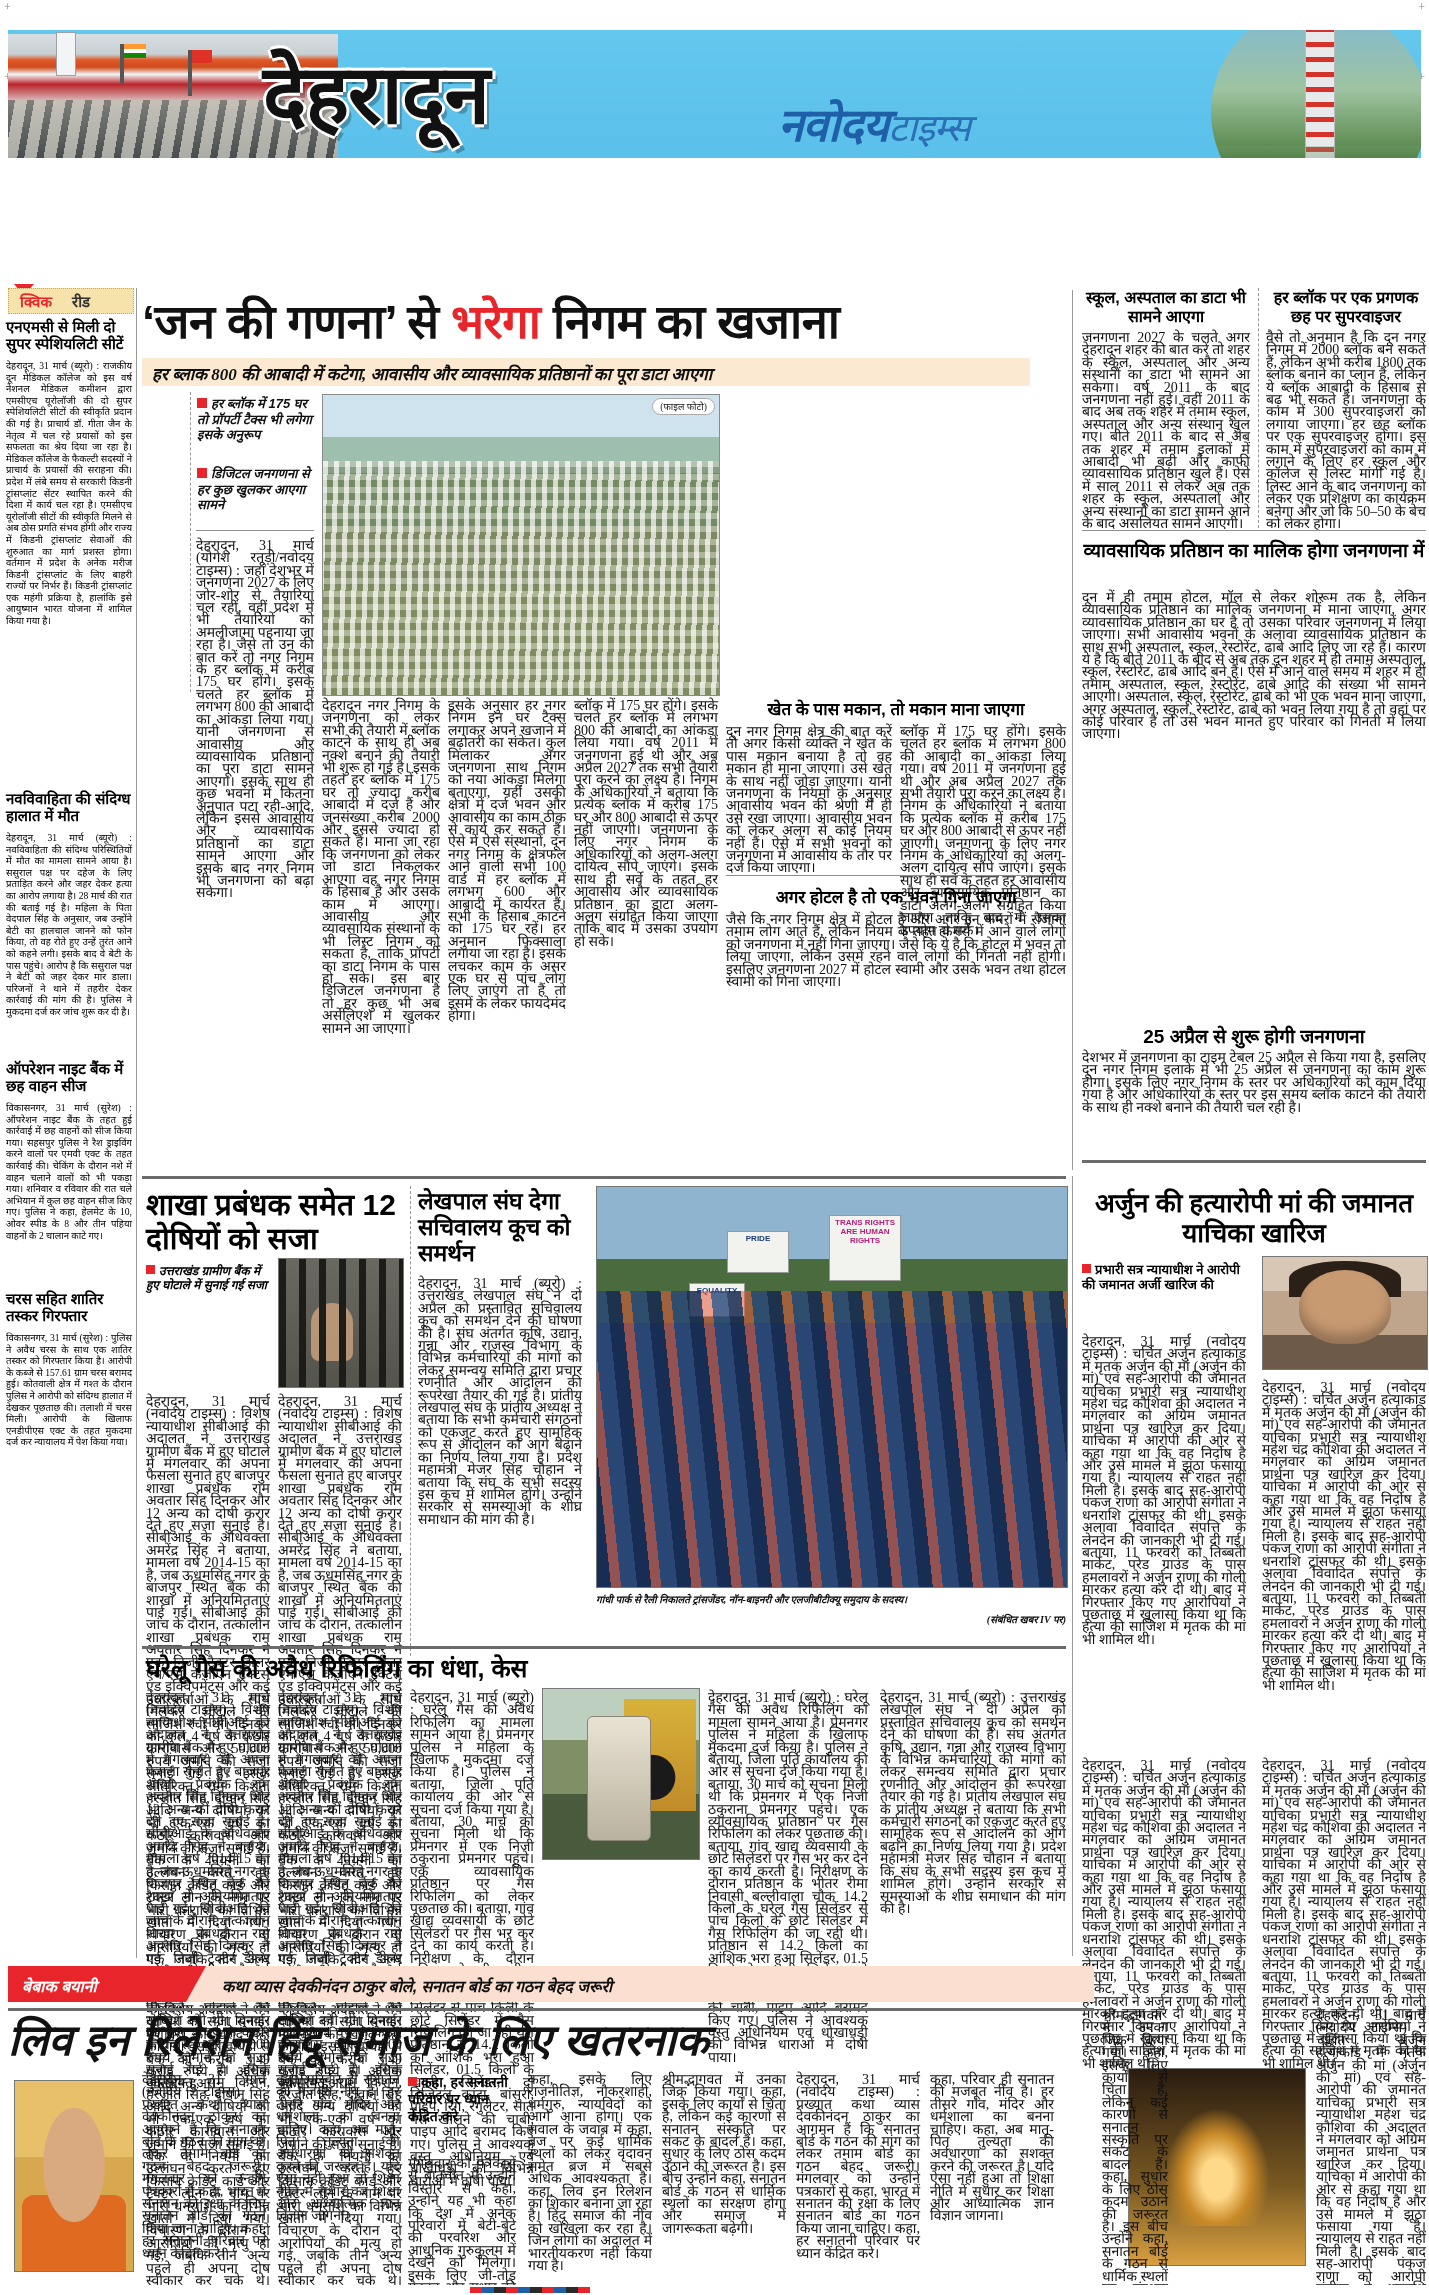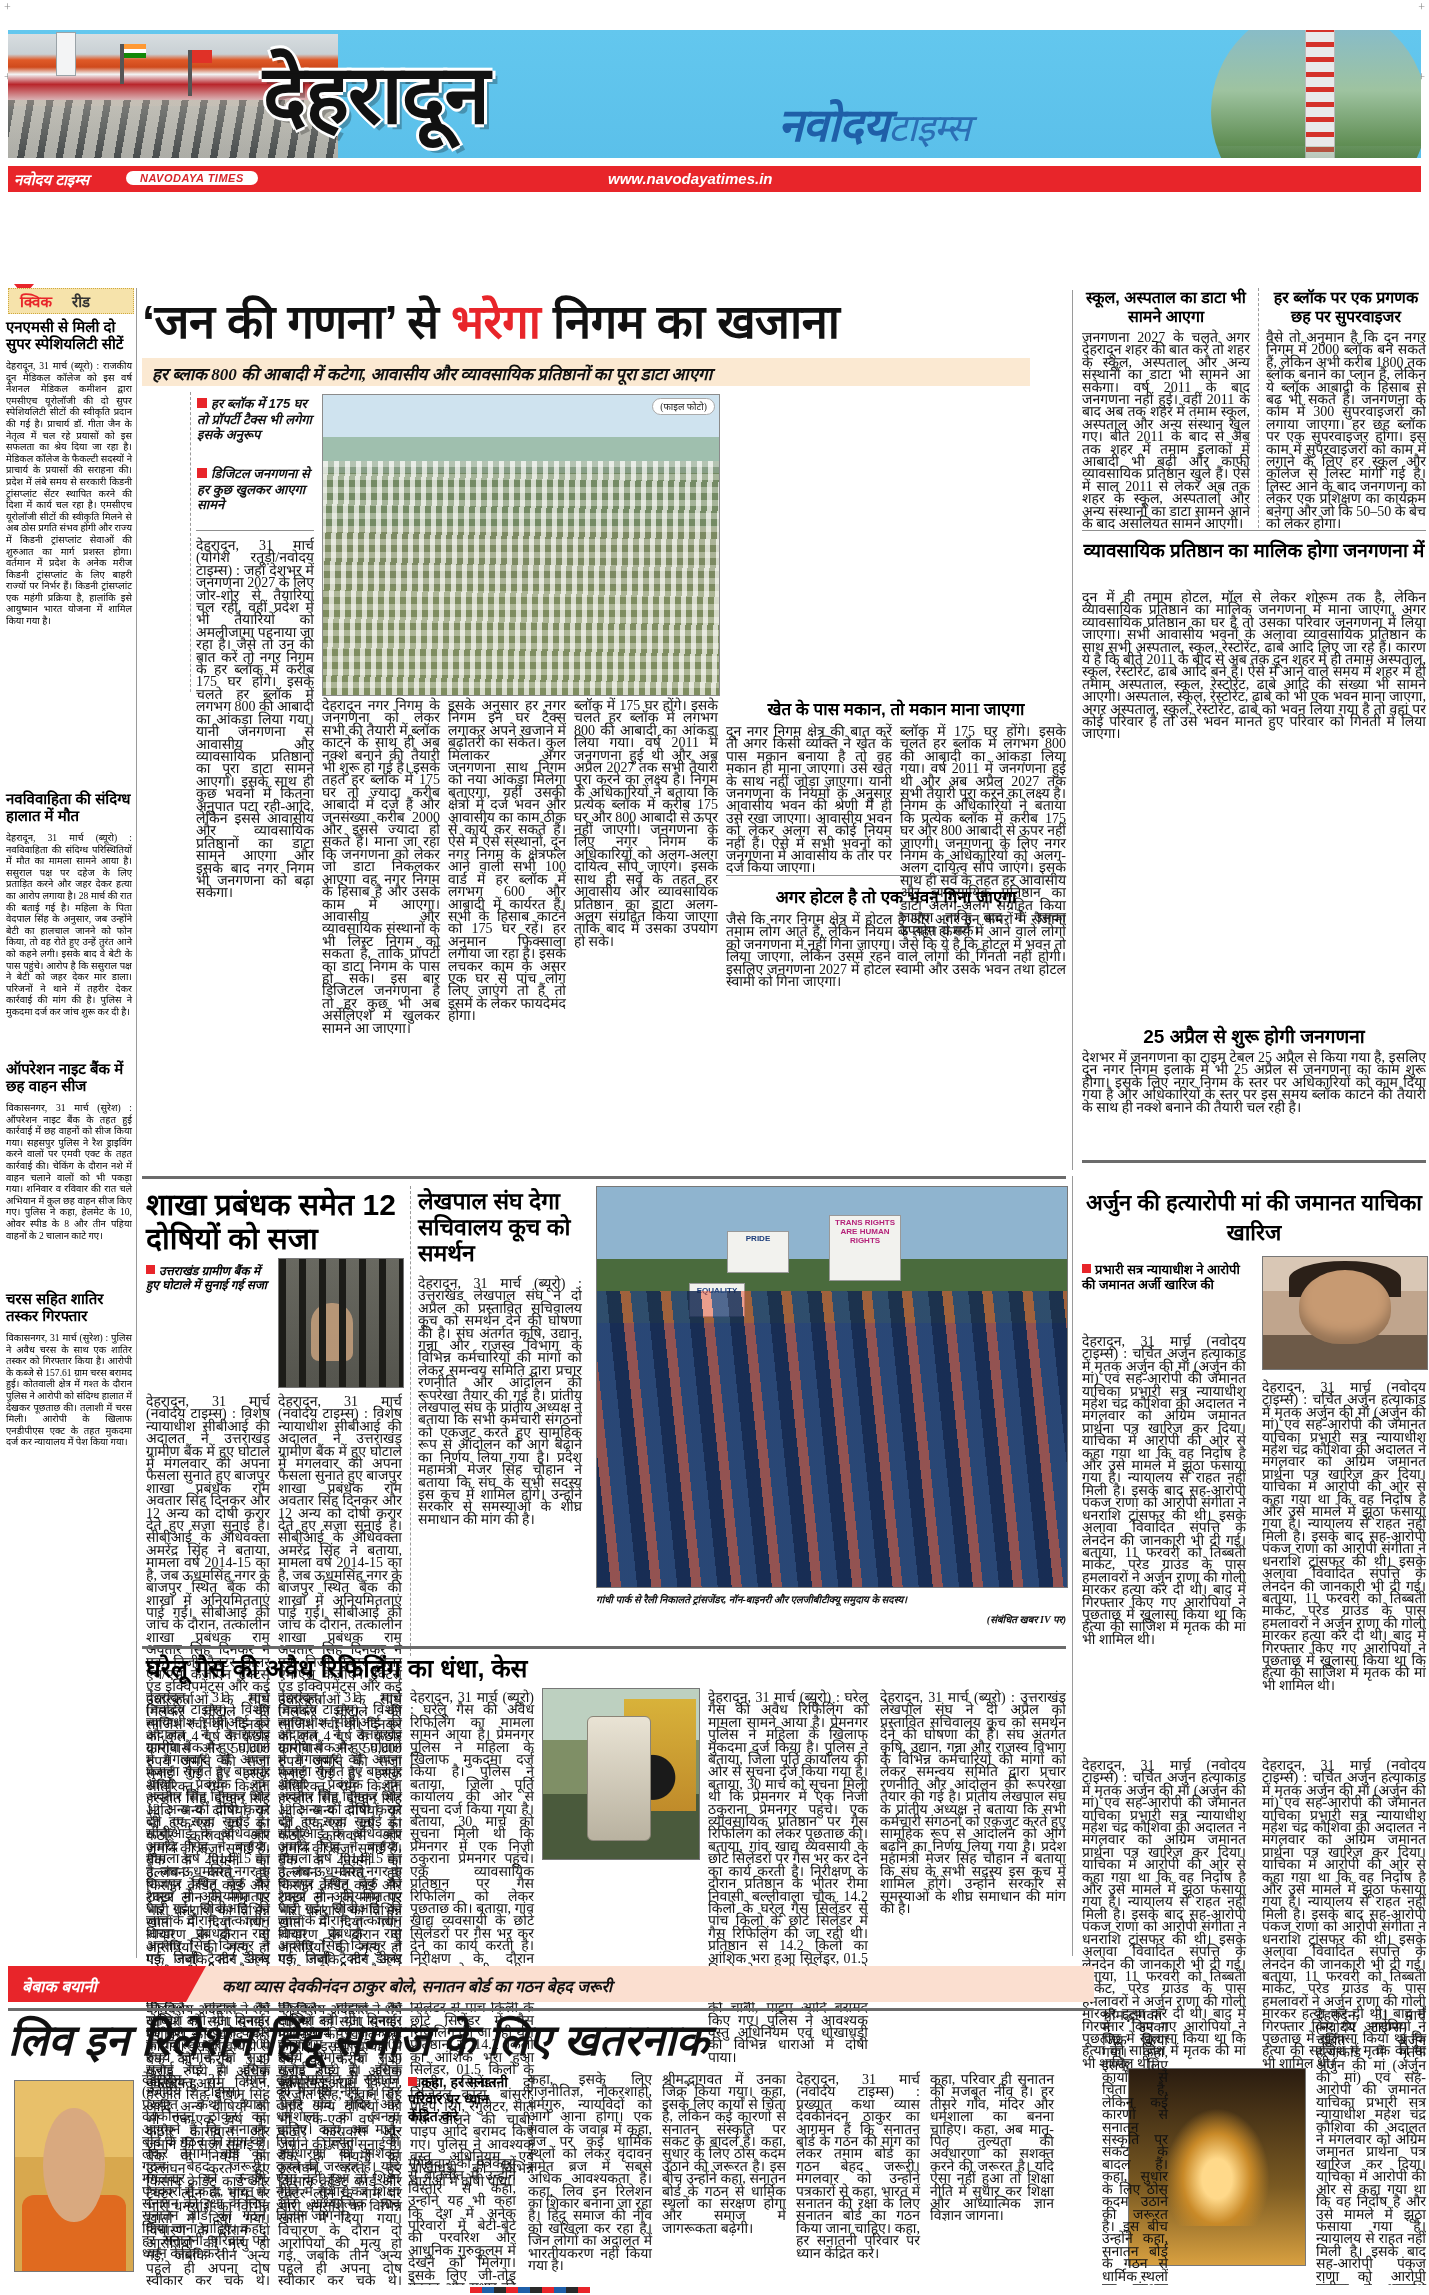--- a/index.html
+++ b/index.html
@@ -172,25 +172,20 @@
     </div>
 
     <div class="mh-right">
       <div class="mh-circ">
         <div class="mh-tower"></div>
         <div class="mh-trees"></div>
       </div>
     </div>
   </div>
 
-  <div class="redbar">
-    <div class="rb-hi">नवोदय टाइम्स</div>
-    <div class="rb-en">NAVODAYA TIMES</div>
-    <div class="rb-web">www.navodayatimes.in</div>
-  </div>
 
   <div class="qr-tri"></div>
   <div class="qr-box"></div>
   <div class="qr-l1">क्विक</div>
   <div class="qr-l2">रीड</div>
 
   <div class="qr-h" style="top:318px;">एनएमसी से मिली दो सुपर स्पेशियलिटी सीटें</div>
   <div class="qr-t" style="top:360px;">देहरादून, 31 मार्च (ब्यूरो) : राजकीय दून मेडिकल कॉलेज को इस वर्ष नेशनल मेडिकल कमीशन द्वारा एमसीएच यूरोलॉजी की दो सुपर स्पेशियलिटी सीटों की स्वीकृति प्रदान की गई है। प्राचार्य डॉ. गीता जैन के नेतृत्व में चल रहे प्रयासों को इस सफलता का श्रेय दिया जा रहा है। मेडिकल कॉलेज के फैकल्टी सदस्यों ने प्राचार्य के प्रयासों की सराहना की। प्रदेश में लंबे समय से सरकारी किडनी ट्रांसप्लांट सेंटर स्थापित करने की दिशा में कार्य चल रहा है। एमसीएच यूरोलॉजी सीटों की स्वीकृति मिलने से अब ठोस प्रगति संभव होगी और राज्य में किडनी ट्रांसप्लांट सेवाओं की शुरुआत का मार्ग प्रशस्त होगा। वर्तमान में प्रदेश के अनेक मरीज किडनी ट्रांसप्लांट के लिए बाहरी राज्यों पर निर्भर हैं। किडनी ट्रांसप्लांट एक महंगी प्रक्रिया है, हालांकि इसे आयुष्मान भारत योजना में शामिल किया गया है।</div>
 
   <div class="qr-h" style="top:790px;">नवविवाहिता की संदिग्ध हालात में मौत</div>
@@ -293,21 +288,21 @@
 
   <div class="photo ph-cyl" style="left:542px;top:1688px;width:156px;height:170px;border:1px solid #777;">
     <div class="car"></div>
   </div>
 
   <div class="col body-txt" style="left:708px;top:1692px;width:160px;">देहरादून, 31 मार्च (ब्यूरो) : घरेलू गैस की अवैध रिफिलिंग का मामला सामने आया है। प्रेमनगर पुलिस ने महिला के खिलाफ मुकदमा दर्ज किया है। पुलिस ने बताया, जिला पूर्ति कार्यालय की ओर से सूचना दर्ज किया गया है। बताया, 30 मार्च को सूचना मिली थी कि प्रेमनगर में एक निजी ठकुराना प्रेमनगर पहुंचे। एक व्यावसायिक प्रतिष्ठान पर गैस रिफिलिंग को लेकर पूछताछ की। बताया, गांव खाद्य व्यवसायी के छोटे सिलेंडरों पर गैस भर कर देने का कार्य करती है। निरीक्षण के दौरान प्रतिष्ठान के भीतर रीमा निवासी बल्लीवाला चौक 14.2 किलो के घरेलू गैस सिलेंडर से पांच किलो के छोटे सिलेंडर में गैस रिफिलिंग की जा रही थी। प्रतिष्ठान से 14.2 किलो का आंशिक भरा हुआ सिलेंडर, 01.5 किलो के खाली सिलेंडर, दो डिजिटल कांटा, बांसुरी, पाइप, रिंग, रेगुलेटर, सात गैस खोलने की चाबी, पाइप आदि बरामद किए गए। पुलिस ने आवश्यक वस्तु अधिनियम एवं धोखाधड़ी की विभिन्न धाराओं में दोषी पाया।</div>
   <div class="col body-txt" style="left:880px;top:1692px;width:186px;">देहरादून, 31 मार्च (ब्यूरो) : उत्तराखंड लेखपाल संघ ने दो अप्रैल को प्रस्तावित सचिवालय कूच को समर्थन देने की घोषणा की है। संघ अंतर्गत कृषि, उद्यान, गन्ना और राजस्व विभाग के विभिन्न कर्मचारियों की मांगों को लेकर समन्वय समिति द्वारा प्रचार रणनीति और आंदोलन की रूपरेखा तैयार की गई है। प्रांतीय लेखपाल संघ के प्रांतीय अध्यक्ष ने बताया कि सभी कर्मचारी संगठनों को एकजुट करते हुए सामूहिक रूप से आंदोलन को आगे बढ़ाने का निर्णय लिया गया है। प्रदेश महामंत्री मेजर सिंह चौहान ने बताया कि संघ के सभी सदस्य इस कूच में शामिल होंगे। उन्होंने सरकार से समस्याओं के शीघ्र समाधान की मांग की है।</div>
 
   <div class="vrule" style="left:1072px;top:1176px;height:780px;"></div>
 
-  <div class="box-head" style="left:1082px;top:1188px;width:344px;font-size:22px;line-height:30px;">अर्जुन की हत्यारोपी मां की जमानत याचिका खारिज</div>
+  <div class="box-head" style="left:1082px;top:1188px;width:344px;font-size:26px;line-height:30px;">अर्जुन की हत्यारोपी मां की जमानत याचिका खारिज</div>
   <div style="position:absolute;left:1082px;top:1262px;width:168px;font-family:'Liberation Sans',sans-serif;font-weight:bold;font-size:13px;line-height:15px;">
     <span class="sqred"></span><span>प्रभारी सत्र न्यायाधीश ने आरोपी की जमानत अर्जी खारिज की</span>
   </div>
   <div class="photo ph-face" style="left:1262px;top:1256px;width:164px;height:112px;border:1px solid #777;">
     <div class="hair"></div>
   </div>
   <div class="col body-txt" style="left:1082px;top:1336px;width:164px;">देहरादून, 31 मार्च (नवोदय टाइम्स) : चर्चित अर्जुन हत्याकांड में मृतक अर्जुन की मां (अर्जुन की मां) एवं सह-आरोपी की जमानत याचिका प्रभारी सत्र न्यायाधीश महेश चंद्र कौशिवा की अदालत ने मंगलवार को अग्रिम जमानत प्रार्थना पत्र खारिज कर दिया। याचिका में आरोपी की ओर से कहा गया था कि वह निर्दोष है और उसे मामले में झूठा फंसाया गया है। न्यायालय से राहत नहीं मिली है। इसके बाद सह-आरोपी पंकज राणा को आरोपी संगीता ने धनराशि ट्रांसफर की थी। इसके अलावा विवादित संपत्ति के लेनदेन की जानकारी भी दी गई। बताया, 11 फरवरी को तिब्बती मार्केट, परेड ग्राउंड के पास हमलावरों ने अर्जुन राणा की गोली मारकर हत्या कर दी थी। बाद में गिरफ्तार किए गए आरोपियों ने पूछताछ में खुलासा किया था कि हत्या की साजिश में मृतक की मां भी शामिल थी।</div>
   <div class="col body-txt" style="left:1262px;top:1382px;width:164px;">देहरादून, 31 मार्च (नवोदय टाइम्स) : चर्चित अर्जुन हत्याकांड में मृतक अर्जुन की मां (अर्जुन की मां) एवं सह-आरोपी की जमानत याचिका प्रभारी सत्र न्यायाधीश महेश चंद्र कौशिवा की अदालत ने मंगलवार को अग्रिम जमानत प्रार्थना पत्र खारिज कर दिया। याचिका में आरोपी की ओर से कहा गया था कि वह निर्दोष है और उसे मामले में झूठा फंसाया गया है। न्यायालय से राहत नहीं मिली है। इसके बाद सह-आरोपी पंकज राणा को आरोपी संगीता ने धनराशि ट्रांसफर की थी। इसके अलावा विवादित संपत्ति के लेनदेन की जानकारी भी दी गई। बताया, 11 फरवरी को तिब्बती मार्केट, परेड ग्राउंड के पास हमलावरों ने अर्जुन राणा की गोली मारकर हत्या कर दी थी। बाद में गिरफ्तार किए गए आरोपियों ने पूछताछ में खुलासा किया था कि हत्या की साजिश में मृतक की मां भी शामिल थी।</div>
 
   <div class="col body-txt" style="left:1082px;top:1760px;width:164px;">देहरादून, 31 मार्च (नवोदय टाइम्स) : चर्चित अर्जुन हत्याकांड में मृतक अर्जुन की मां (अर्जुन की मां) एवं सह-आरोपी की जमानत याचिका प्रभारी सत्र न्यायाधीश महेश चंद्र कौशिवा की अदालत ने मंगलवार को अग्रिम जमानत प्रार्थना पत्र खारिज कर दिया। याचिका में आरोपी की ओर से कहा गया था कि वह निर्दोष है और उसे मामले में झूठा फंसाया गया है। न्यायालय से राहत नहीं मिली है। इसके बाद सह-आरोपी पंकज राणा को आरोपी संगीता ने धनराशि ट्रांसफर की थी। इसके अलावा विवादित संपत्ति के लेनदेन की जानकारी भी दी गई। बताया, 11 फरवरी को तिब्बती मार्केट, परेड ग्राउंड के पास हमलावरों ने अर्जुन राणा की गोली मारकर हत्या कर दी थी। बाद में गिरफ्तार किए गए आरोपियों ने पूछताछ में खुलासा किया था कि हत्या की साजिश में मृतक की मां भी शामिल थी।</div>

